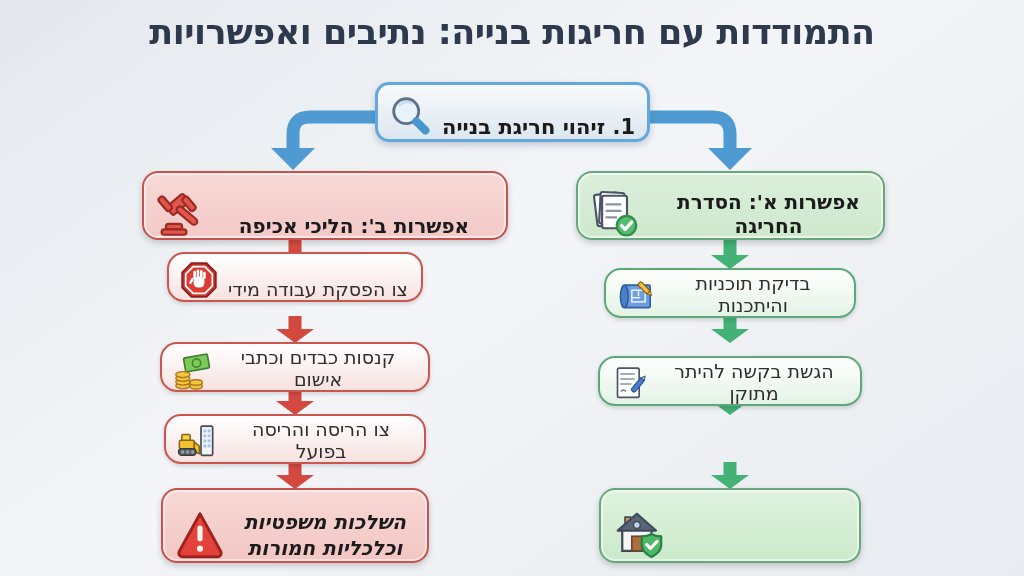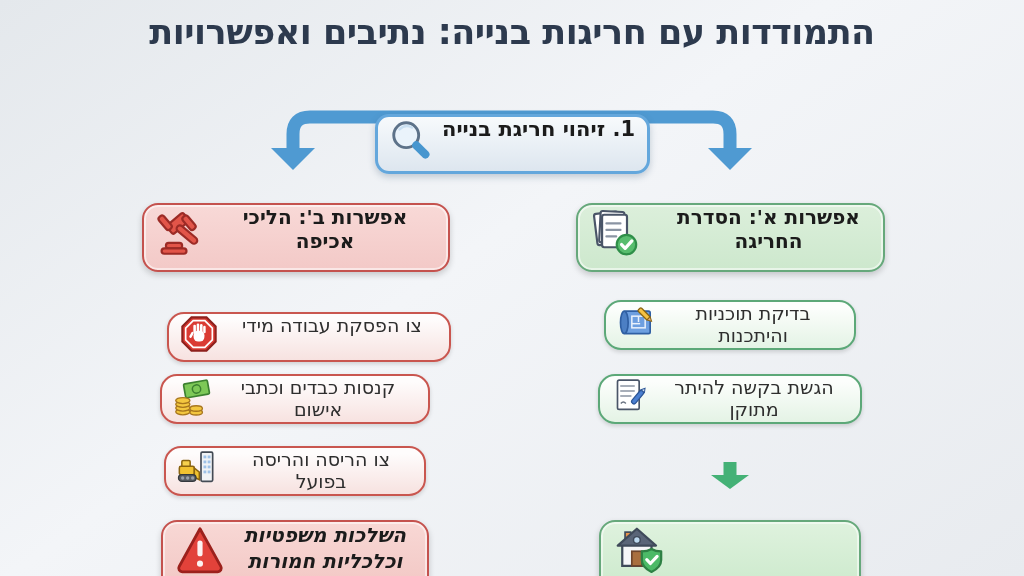--- a/index.html
+++ b/index.html
@@ -3,50 +3,50 @@
 <meta charset="utf-8">
 <style>
   html,body{margin:0;padding:0;}
   body{font-family:"DejaVu Sans","Liberation Sans",sans-serif;}
   .canvas{position:relative;width:1024px;height:576px;overflow:hidden;
     background:linear-gradient(145deg,#e4e8ec 0%,#f3f5f8 45%,#e8ebef 100%);}
   .title{position:absolute;top:12px;left:0;width:1024px;text-align:center;
     font-size:35px;font-weight:bold;color:#2d3a4e;direction:rtl;letter-spacing:-0.5px;}
   .connectors{position:absolute;left:0;top:0;width:1024px;height:576px;
     z-index:1;pointer-events:none;}
-  .node{position:absolute;display:flex;align-items:flex-start;gap:6px;
-    padding:0 10px;box-sizing:border-box;z-index:2;margin-top:32px;}
+  .node{position:absolute;display:flex;align-items:flex-end;gap:6px;
+    padding:0 10px;box-sizing:border-box;z-index:2;}
   .lbl{direction:rtl;flex:1;text-align:center;color:#1b1b1b;}
   .root{left:375px;top:82px;width:275px;height:60px;border-radius:14px;
     background:linear-gradient(180deg,#f7fafc,#dde6ef);border:3px solid #64a7dc;
     box-shadow:0 3px 7px rgba(60,90,120,.28);}
   .root .lbl{font-weight:bold;font-size:21px;}
   .hdr{height:69px;border-radius:16px;
     box-shadow:0 3px 6px rgba(0,0,0,.18),inset 0 0 0 2px rgba(255,255,255,.55);}
   .hdr .lbl{font-weight:bold;font-size:20px;}
-  .hdr.red{left:142px;top:171px;width:308px;border:2.5px solid #c4524e;
+  .hdr.red{left:142px;top:171px;width:366px;border:2.5px solid #c4524e;
     background:linear-gradient(180deg,#f8d9d7,#f3c9c7);}
   .hdr.green{left:576px;top:171px;width:309px;border:2.5px solid #66a87b;
     background:linear-gradient(180deg,#dcefdb,#cde8cd);gap:24px;}
   .step{height:50px;border-radius:17px;box-shadow:0 2px 4px rgba(0,0,0,.15);}
   .step .lbl{font-size:19px;color:#2e2e2e;}
   .step.red{border:2px solid #c9564f;background:linear-gradient(180deg,#fefcfc 12%,#f7e2e0);}
   .step.green{border:2px solid #5ca878;background:linear-gradient(180deg,#fcfefc 12%,#e4f3e5);}
   .outcome{height:75px;border-radius:16px;
     box-shadow:0 3px 6px rgba(0,0,0,.18),inset 0 0 0 2px rgba(255,255,255,.5);}
   .outcome .lbl{font-weight:bold;font-size:20px;line-height:1.3;white-space:pre-line;}
   .outcome.red{left:161px;top:488px;width:268px;border:2.5px solid #c4524e;
     background:linear-gradient(180deg,#f8d8d5,#f2c6c3);font-style:italic;}
   .outcome.green{left:599px;top:488px;width:262px;border:2.5px solid #66a87b;
     background:linear-gradient(180deg,#dff2de,#cbe9cb);}
   .ic{flex:0 0 auto;display:flex;align-items:center;justify-content:center;}
   .ic svg{display:block;}
   
-  #rs1{left:167px;top:280px;width:284px;} #rs2{left:160px;top:342px;width:270px;} #rs3{left:164px;top:414px;width:262px;gap:12px;}
-  #gs1{left:604px;top:268px;width:252px;} #gs2{left:598px;top:342px;width:264px;gap:8px;} #gs3{left:607px;top:414px;width:246px;}
+  #rs1{left:167px;top:252px;width:256px;} #rs2{left:160px;top:342px;width:270px;} #rs3{left:164px;top:414px;width:262px;gap:12px;}
+  #gs1{left:604px;top:268px;width:252px;} #gs2{left:598px;top:356px;width:264px;gap:8px;} #gs3{left:607px;top:414px;width:246px;}
 </style>
 </head>
 <body>
 
 <div class="canvas">
 
   <div class="title">התמודדות עם חריגות בנייה: נתיבים ואפשרויות</div>
 
   <svg class="connectors" viewBox="0 0 1024 576">
     <g>

